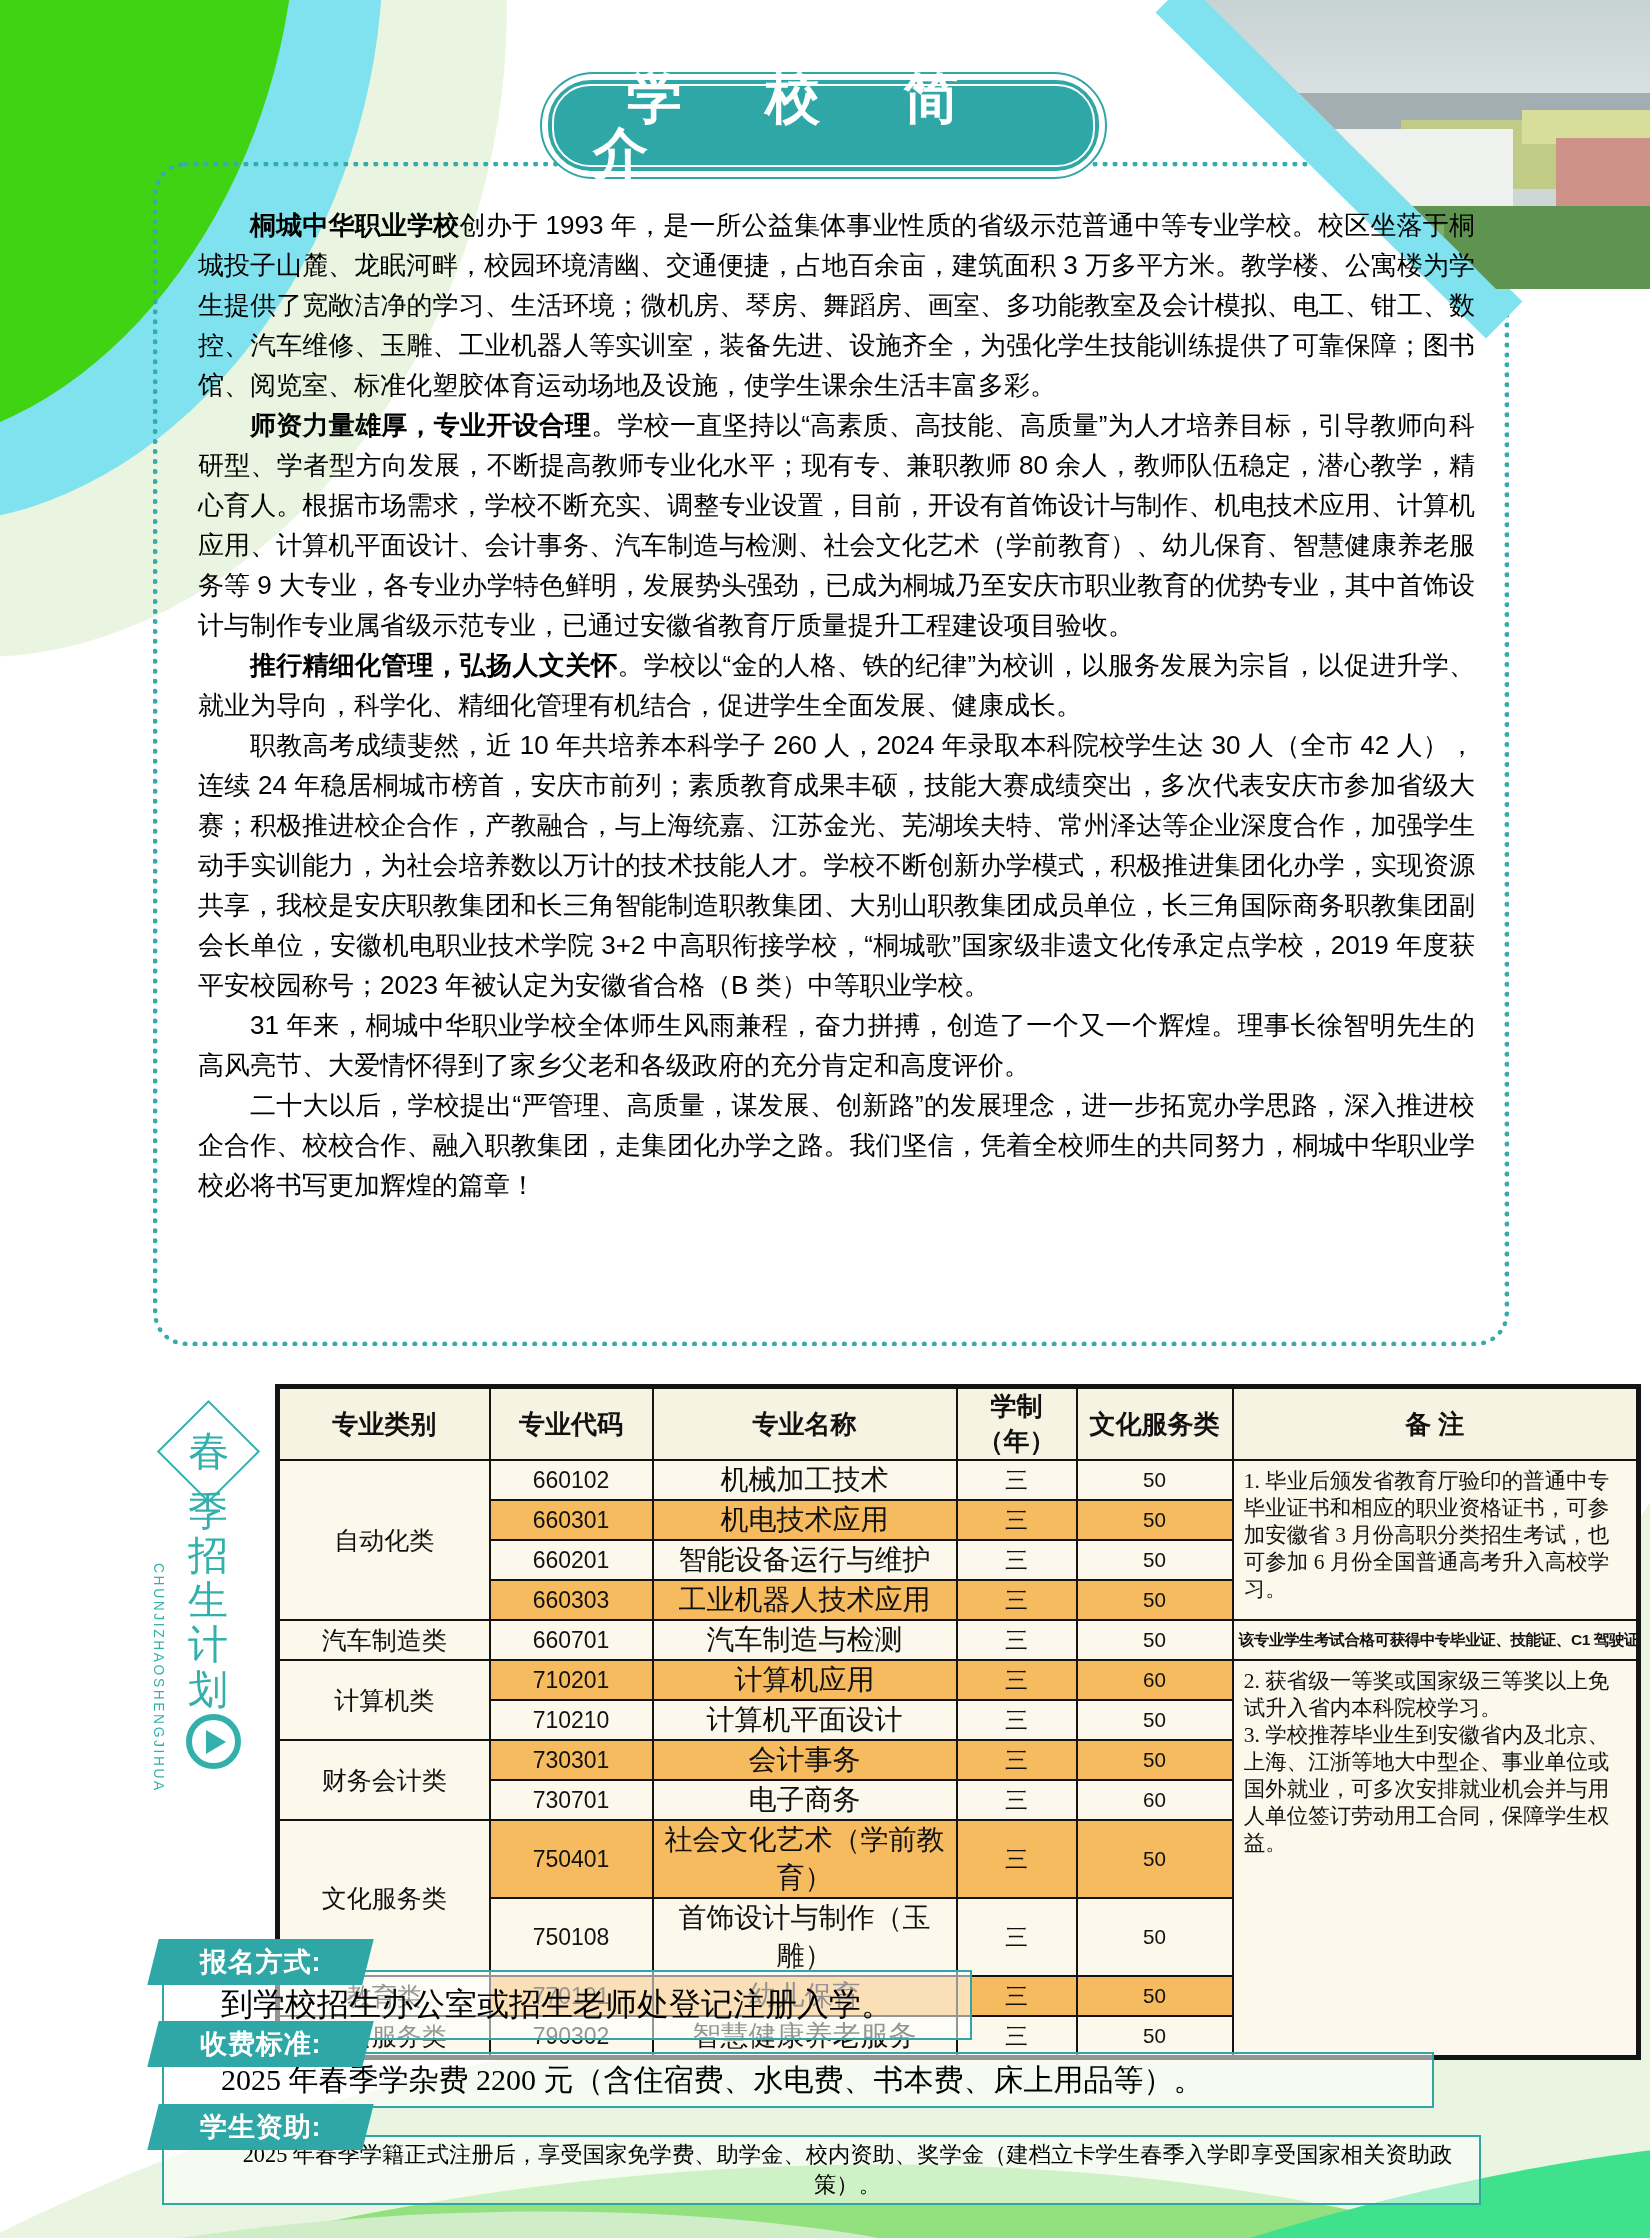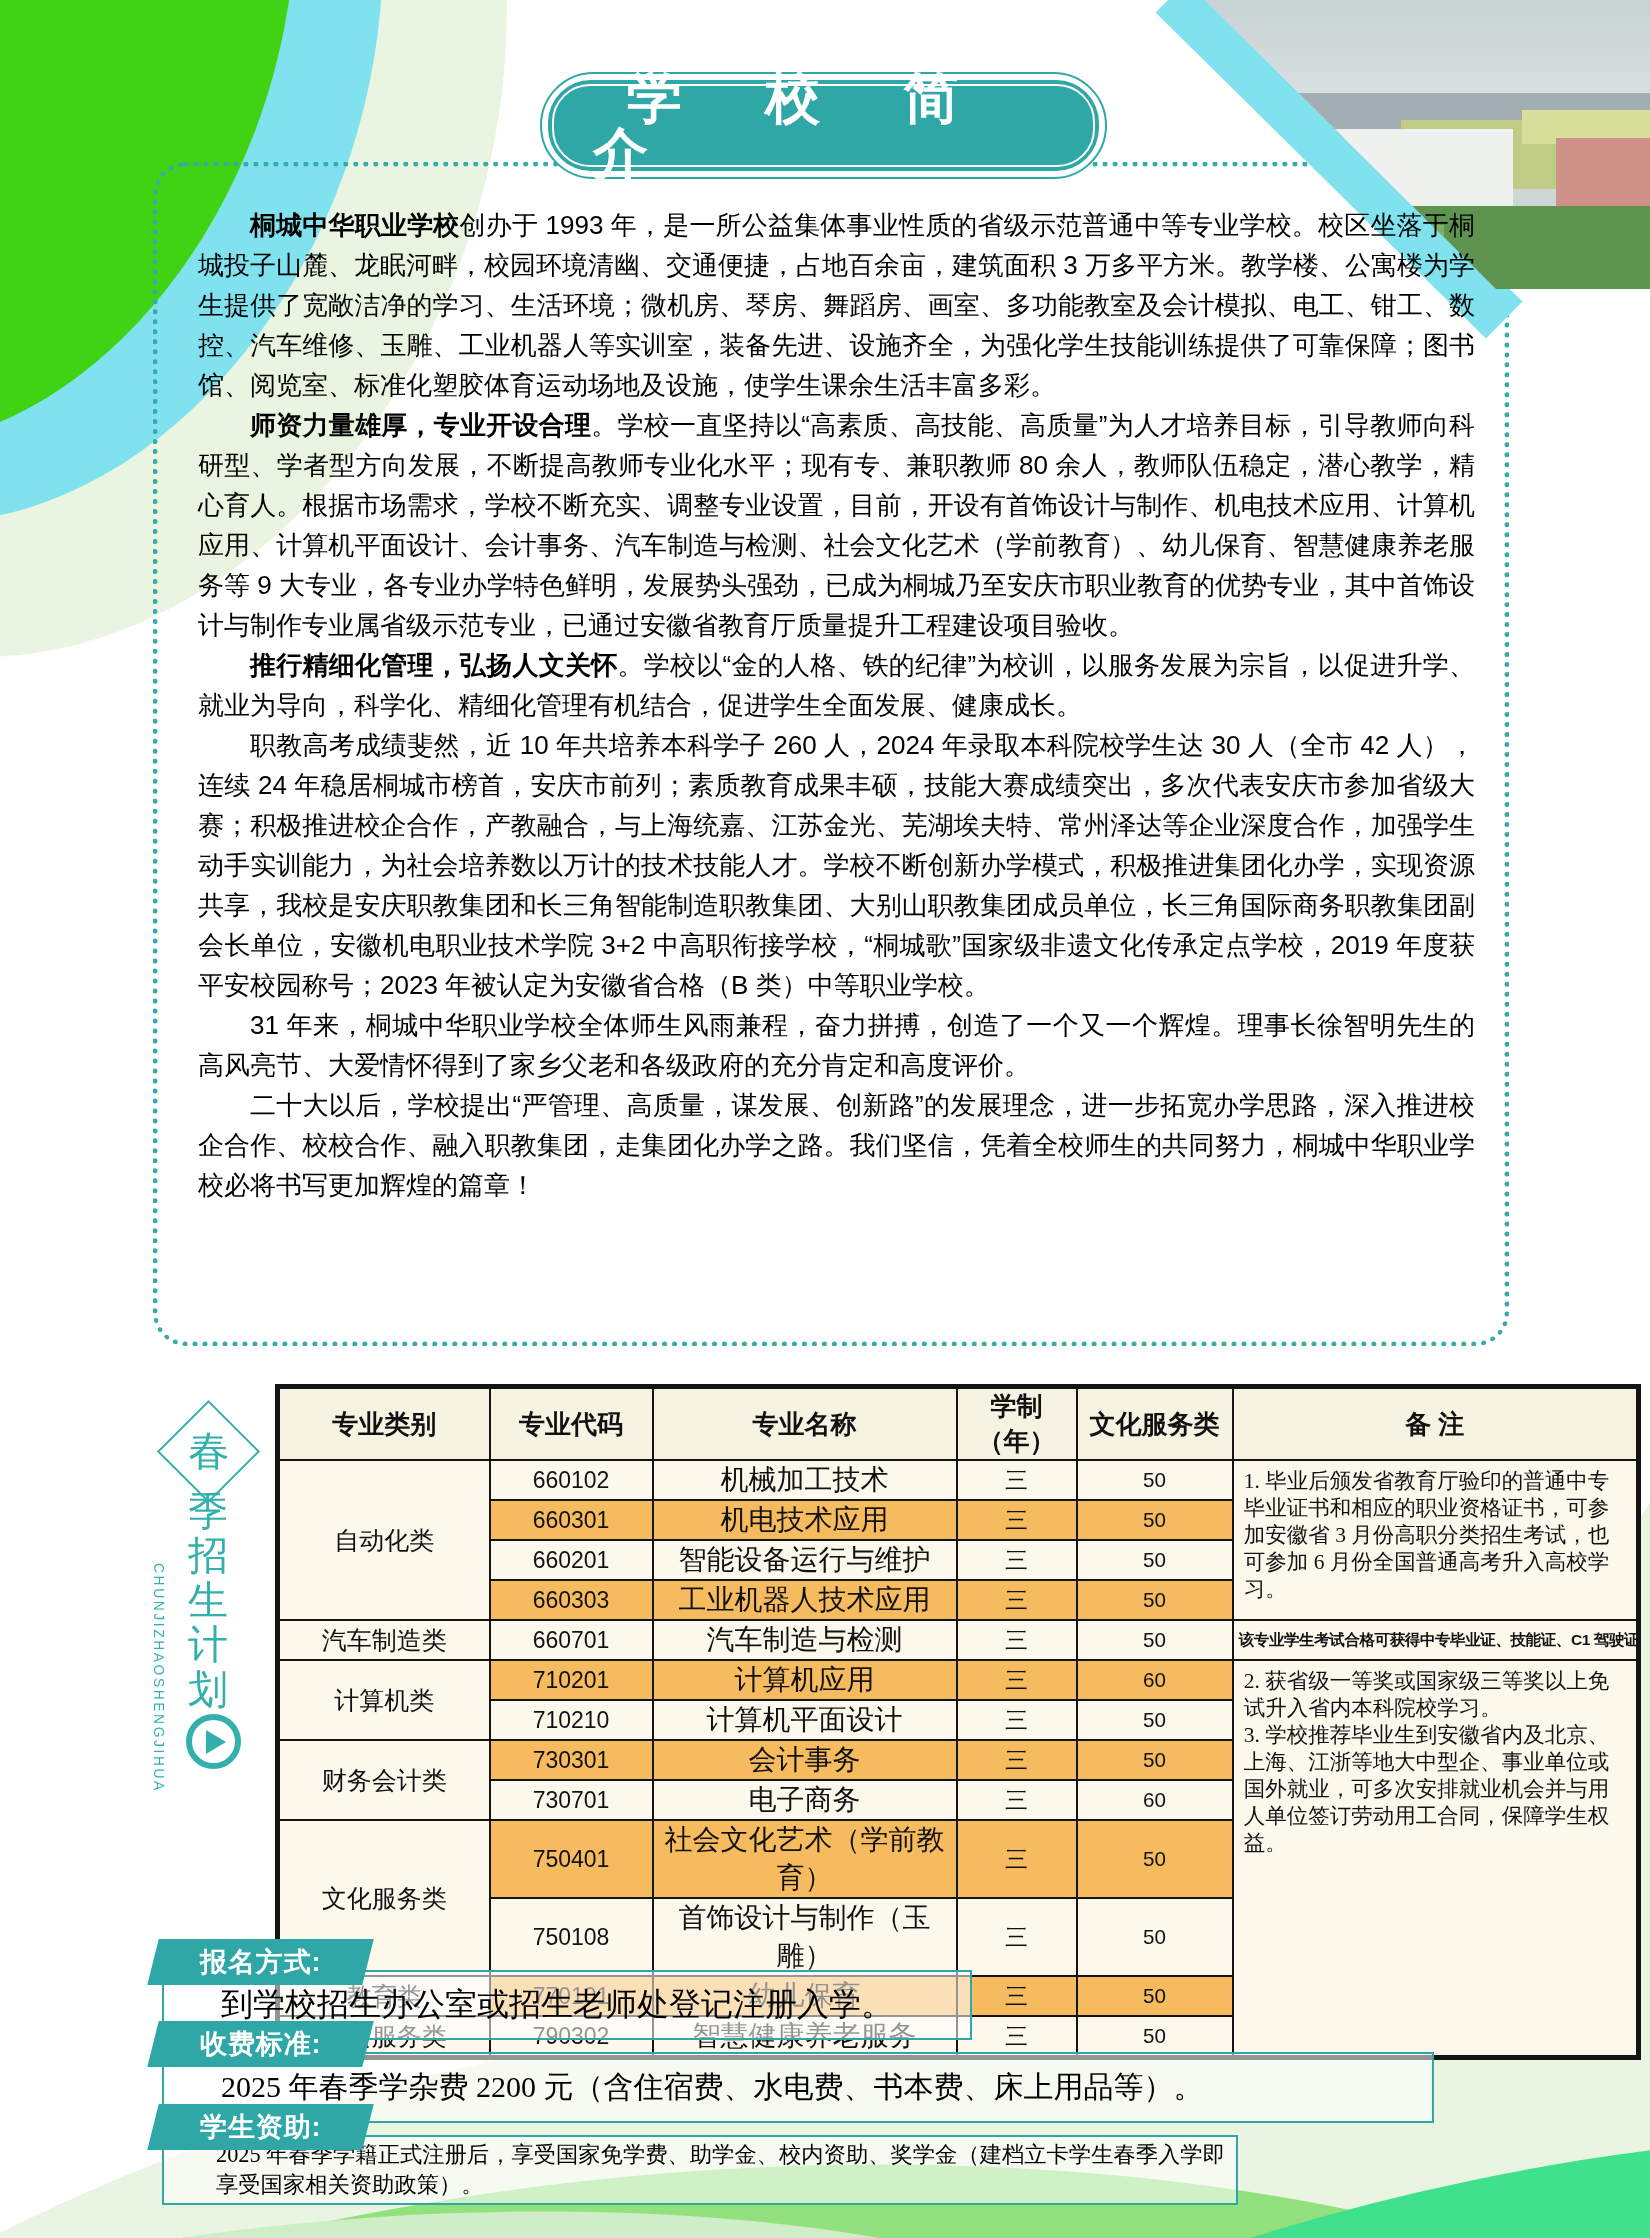--- a/index.html
+++ b/index.html
@@ -93,23 +93,23 @@
 
   
   .section-tag{position:absolute;width:215px;height:46px;background:#2fa7a7;z-index:5;
     transform:skewX(-14deg);display:flex;align-items:center;justify-content:center;}
   .section-tag span{transform:skewX(14deg);color:#fff;font-size:27px;font-weight:bold;letter-spacing:0.9px;}
   .section-box{position:absolute;border:2.6px solid #2fa7a7;background:rgba(255,255,255,0.55);z-index:4;
     display:flex;align-items:center;box-sizing:border-box;}
   .section-box span{font-family:"Liberation Serif","DejaVu Serif",serif;color:#000;padding-left:57px;}
   .tag-1{left:153px;top:1939px;} .box-1{left:162px;top:1970px;width:810px;height:70px;}
   .box-1 span{font-size:32px;}
-  .tag-2{left:153px;top:2021px;} .box-2{left:162px;top:2052px;width:1272px;height:71px;}
+  .tag-2{left:153px;top:2021px;} .box-2{left:162px;top:2052px;width:1272px;height:56px;}
   .box-2 span{font-size:30px;}
-  .tag-3{left:153px;top:2104px;} .box-3{left:162px;top:2135px;width:1076px;height:70px;}
+  .tag-3{left:153px;top:2104px;} .box-3{left:162px;top:2135px;width:1319px;height:70px;text-align:center;}
   .box-3 span{font-size:22.3px;padding-left:52px;}
 </style>
 </head>
 <body>
 
 <div class="page">
 
   <div class="shape tl-pale"></div>
   <div class="shape tl-cyan"></div>
   <div class="shape tl-green"></div>

